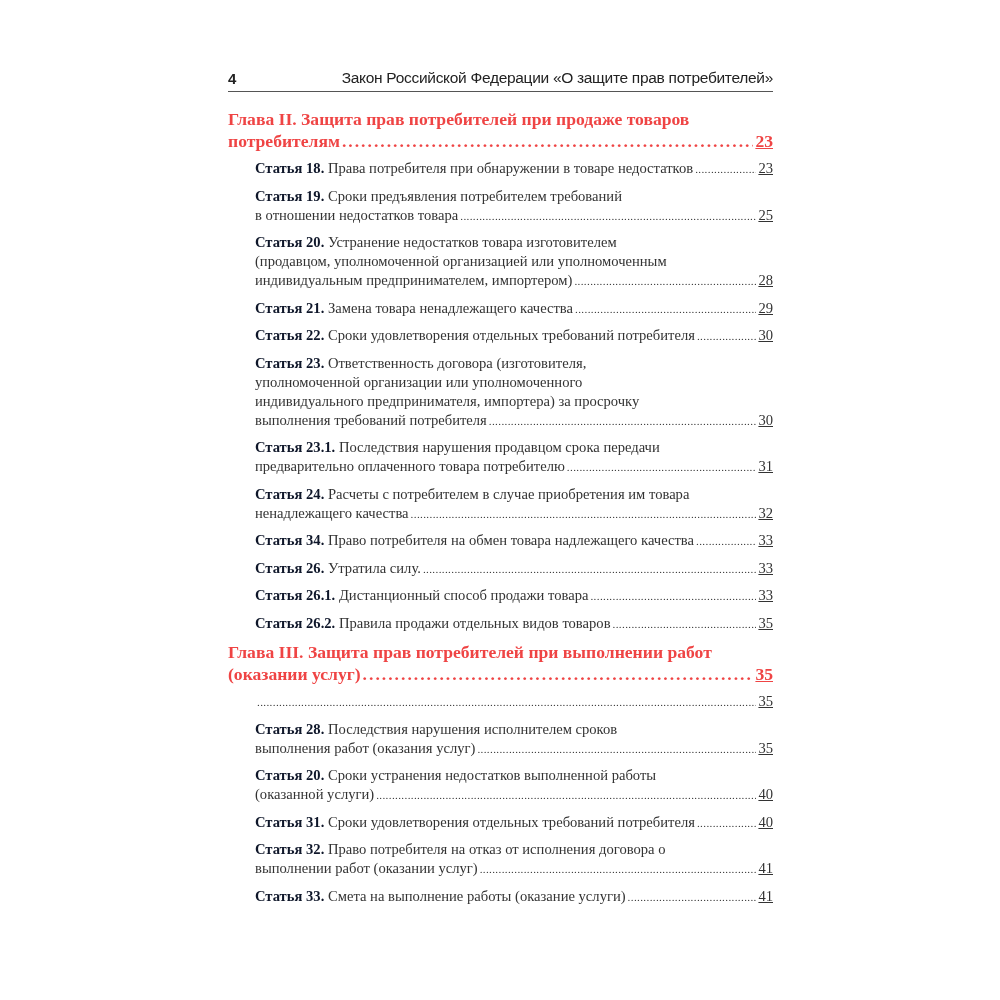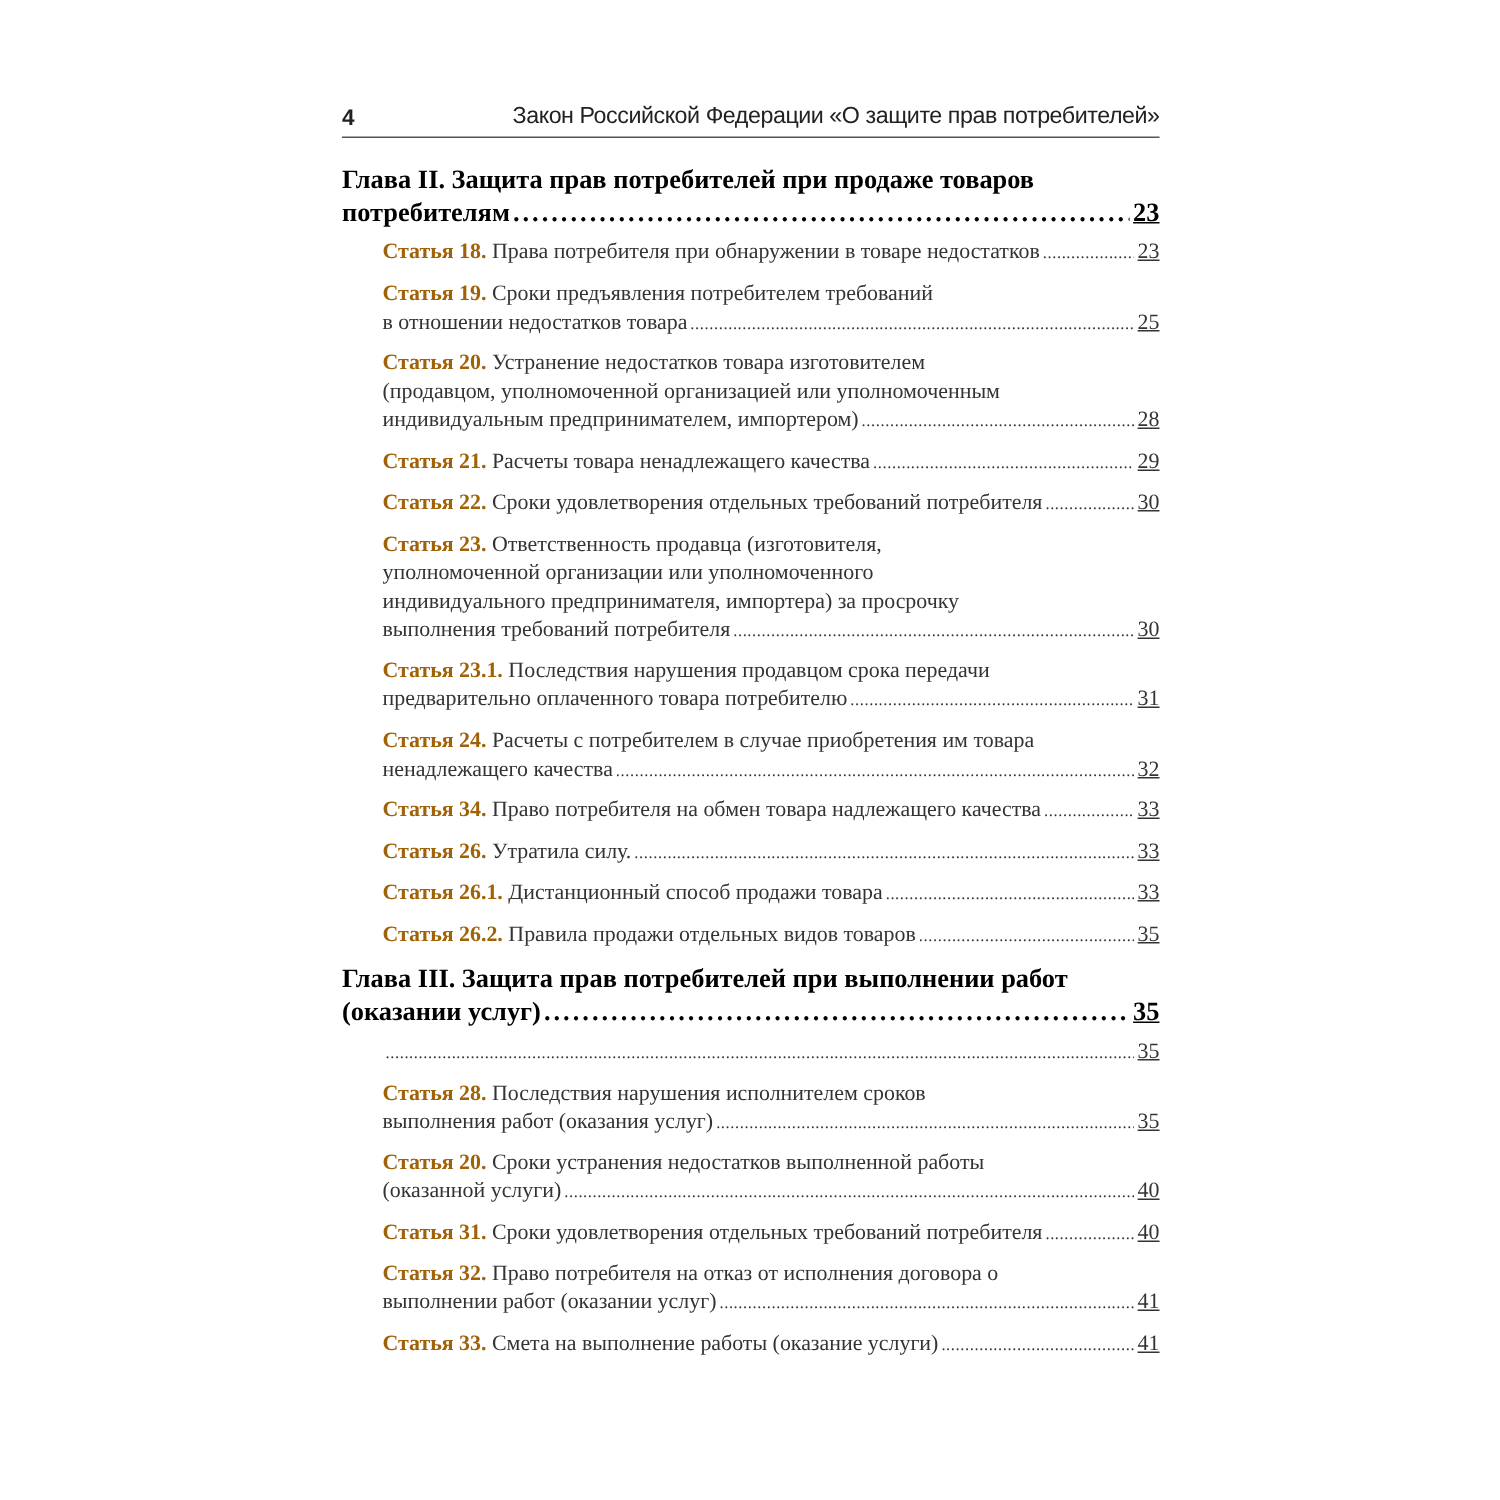--- a/index.html
+++ b/index.html
@@ -12,40 +12,40 @@
   .running-head {
     display: flex; justify-content: space-between; align-items: flex-end;
     font-family: "Liberation Sans", "DejaVu Sans", sans-serif;
     font-size: 15.5px; color: #222; letter-spacing: -0.3px;
     padding-bottom: 4px; border-bottom: 1.6px solid #555;
     height: 21px;
   }
   .running-head .num { font-weight: bold; font-size: 15px; }
   .toc { margin-top: 16px; }
   .chapter {
-    font-weight: bold; font-size: 17.6px; line-height: 22px; color: #000000;
+    font-weight: bold; font-size: 17.6px; line-height: 22px; color: #ef4444;
     margin-bottom: 7px;
   }
   .chapter + .chapter, .gap { margin-top: 4px; }
   .line { display: flex; align-items: baseline; }
   .line .txt { white-space: nowrap; }
   .line .dots {
     flex: 1; overflow: hidden; white-space: nowrap; margin: 0 2px;
     letter-spacing: 1px;
   }
   .line .dots::after {
     content: "..................................................................................................................................................................................................................";
   }
   .line .pg { white-space: nowrap; text-decoration: underline; }
   .chapter .dots::after { letter-spacing: 2px; }
   .article {
     padding-left: 27px; font-size: 14.6px; line-height: 19px; color: #333;
     margin-bottom: 7.5px;
   }
-  .article .lbl { font-weight: bold; color: #a16207; }
+  .article .lbl { font-weight: bold; color: #0f172a; }
   .article .dots { font-size: 11px; letter-spacing: 0.4px; }
   .block { display: block; white-space: nowrap; }
 </style>
 </head>
 <body>
 
 <div class="page">
   <div class="running-head">
     <span class="num">4</span>
     <span>Закон Российской Федерации «О защите прав потребителей»</span>
@@ -78,34 +78,34 @@
         <span class="block"><span class="txt"><span class="lbl">Статья 20.</span> <span>Устранение недостатков товара изготовителем</span></span></span>
         <span class="block"><span class="txt"><span>(продавцом, уполномоченной организацией или уполномоченным</span></span></span>
         <div class="line">
           <span class="txt"><span>индивидуальным предпринимателем, импортером)</span></span>
           <span class="dots"></span>
           <span class="pg">28</span>
         </div>
       </div>
       <div class="article">
         <div class="line">
-          <span class="txt"><span class="lbl">Статья 21.</span> <span>Расчеты товара ненадлежащего качества</span></span>
+          <span class="txt"><span class="lbl">Статья 21.</span> <span>Замена товара ненадлежащего качества</span></span>
           <span class="dots"></span>
           <span class="pg">29</span>
         </div>
       </div>
       <div class="article">
         <div class="line">
           <span class="txt"><span class="lbl">Статья 22.</span> <span>Сроки удовлетворения отдельных требований потребителя</span></span>
           <span class="dots"></span>
           <span class="pg">30</span>
         </div>
       </div>
       <div class="article">
-        <span class="block"><span class="txt"><span class="lbl">Статья 23.</span> <span>Ответственность продавца (изготовителя,</span></span></span>
+        <span class="block"><span class="txt"><span class="lbl">Статья 23.</span> <span>Ответственность договора (изготовителя,</span></span></span>
         <span class="block"><span class="txt"><span>уполномоченной организации или уполномоченного</span></span></span>
         <span class="block"><span class="txt"><span>индивидуального предпринимателя, импортера) за просрочку</span></span></span>
         <div class="line">
           <span class="txt"><span>выполнения требований потребителя</span></span>
           <span class="dots"></span>
           <span class="pg">30</span>
         </div>
       </div>
       <div class="article">
         <span class="block"><span class="txt"><span class="lbl">Статья 23.1.</span> <span>Последствия нарушения продавцом срока передачи</span></span></span>

